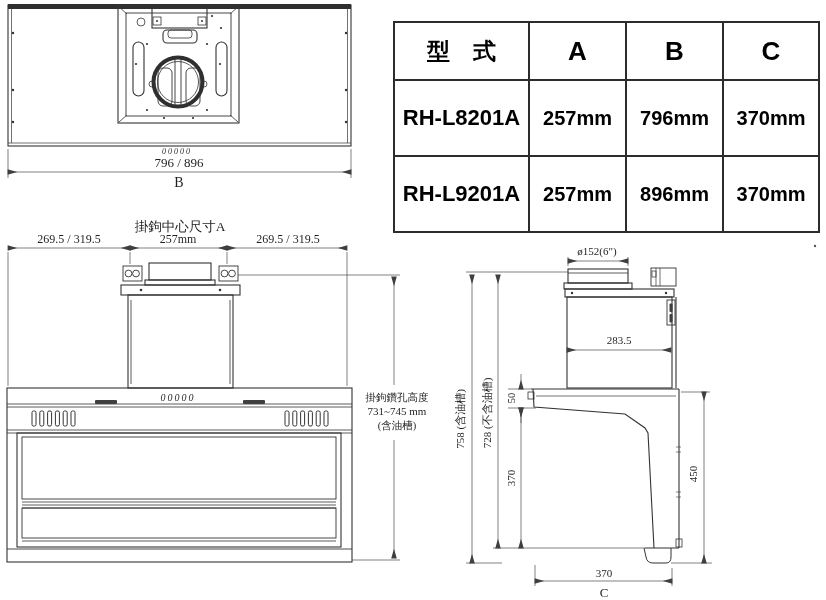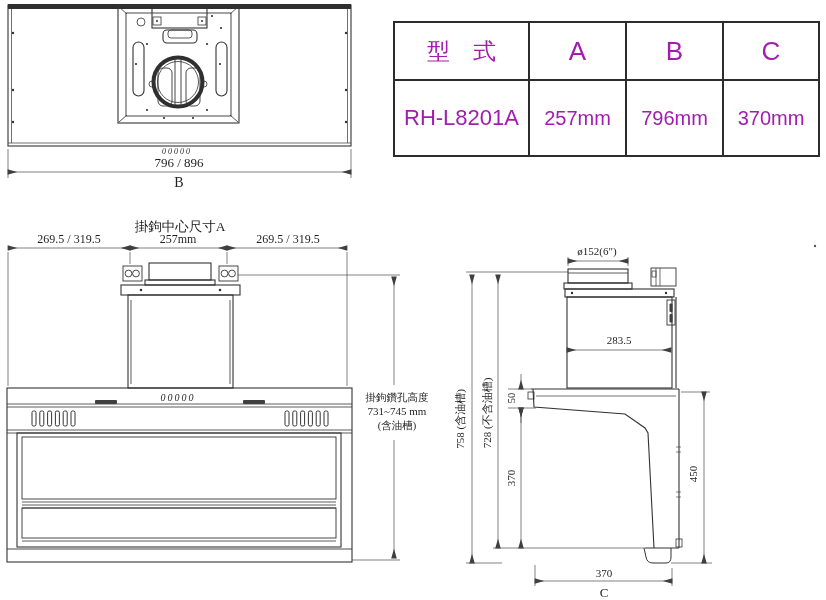--- a/index.html
+++ b/index.html
@@ -6,21 +6,21 @@
   .canvas{position:relative;width:826px;height:600px;background:#fff;overflow:hidden;
           font-family:"Liberation Sans",sans-serif;}
   svg.drawings{position:absolute;left:0;top:0;display:block;}
   svg text{fill:#1f1f1f;}
   .dim-label{font-family:"Liberation Serif",serif;}
   .cjk-label{font-family:"Liberation Serif",serif;}
   .louver{font-family:"Liberation Serif",serif;font-style:italic;letter-spacing:2px;}
   .spec-table{position:absolute;left:393px;top:21px;}
   .spec-table table{border-collapse:collapse;background:#fff;}
   .spec-table th,.spec-table td{border:2px solid #2c2c2c;text-align:center;vertical-align:middle;
-      color:#a21caf;font-weight:400;padding:0;}
+      color:#000000;font-weight:700;padding:0;}
   .col-model{width:133px;} .col-a{width:95px;} .col-b{width:95px;} .col-c{width:94px;}
   .row-head{height:58px;} .row-data{height:76px;}
   .th-model{font-size:23px;} .th-dim{font-size:26px;}
   .td-model{font-size:22px;} .td-val{font-size:20px;}
 </style>
 </head>
 <body>
 
 <div class="canvas">
 
@@ -259,16 +259,22 @@
         <th class="col-a th-dim">A</th>
         <th class="col-b th-dim">B</th>
         <th class="col-c th-dim">C</th>
       </tr>
       <tr class="row-data">
         <td class="td-model">RH-L8201A</td>
         <td class="td-val">257mm</td>
         <td class="td-val">796mm</td>
         <td class="td-val">370mm</td>
       </tr>
+      <tr class="row-data">
+        <td class="td-model">RH-L9201A</td>
+        <td class="td-val">257mm</td>
+        <td class="td-val">896mm</td>
+        <td class="td-val">370mm</td>
+      </tr>
     </tbody>
       </table>
   </div>
 </div>
 
 </body></html>

